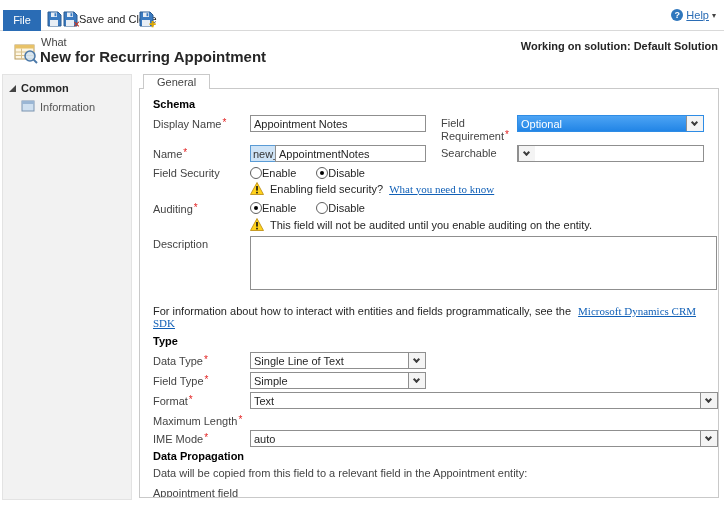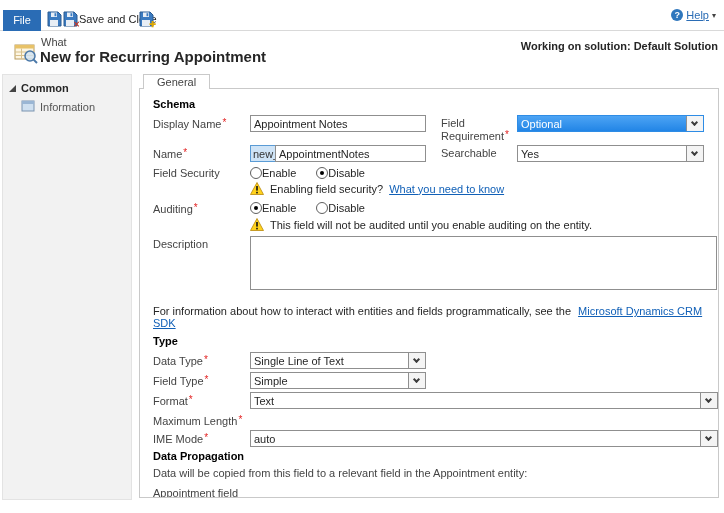--- a/index.html
+++ b/index.html
@@ -50,21 +50,21 @@
   .select.focused { border-color:#2e8ce5; }
   .select.focused .sel-txt { background:linear-gradient(#4da4f4,#2285e6); color:#fff; }
   .sel-arrow { flex:none; width:17px; border-left:1px solid #8f8f8f; background:#f4f4f4; position:relative; }
   .chev { position:absolute; left:5px; top:4px; width:5px; height:5px; border-right:2px solid #3c3c3c; border-bottom:2px solid #3c3c3c; transform:rotate(45deg); }
   .radio-group { display:flex; gap:20px; padding-top:2px; }
   .radio { display:flex; align-items:center; }
   .rb { width:12px; height:12px; border:1px solid #5f5f5f; border-radius:50%; background:#fff; position:relative; flex:none; }
   .rb.on::after { content:""; position:absolute; left:3px; top:3px; width:4px; height:4px; background:#000; border-radius:50%; }
   .warn { display:flex; align-items:center; gap:6px; margin:1px 0 5px 97px; }
   .warn svg { flex:none; }
-  a.lnk { color:#1160b7; text-decoration:underline; cursor:pointer; }
+  a.lnk { color:#1160b7; text-decoration:underline; cursor:pointer;font-family:Liberation Serif, serif; }
   .gap-l { margin-left:4px; }
   .textarea { width:467px; height:54px; border:1px solid #8f8f8f; resize:none; font:inherit; }
   .note { color:#444; margin:1px 0 6px 0; }
   .sdk { margin:15px 0 6px 0; color:#262626; }
 </style>
 </head>
 <body>
 
 <div class="toolbar">
   <div class="file-btn">File</div>
@@ -152,21 +152,20 @@
           </span>
       </div>
     </div>
 
     <div class="row">
       <div class="lbl"><span>Name</span><span class="req">*</span></div>
       <span class="prefix">new_</span>
       <input class="input name-main" value="AppointmentNotes" style="">
       <div class="rlbl">Searchable</div>
       <div class="select w-r">
-        <span class="sel-txt">Yes</span>
         <span class="sel-arrow">
             <span class="chev"></span>
           </span>
       </div>
     </div>
 
     <div class="row">
       <div class="lbl">Field Security</div>
       <div class="radio-group">
         <span class="radio">

